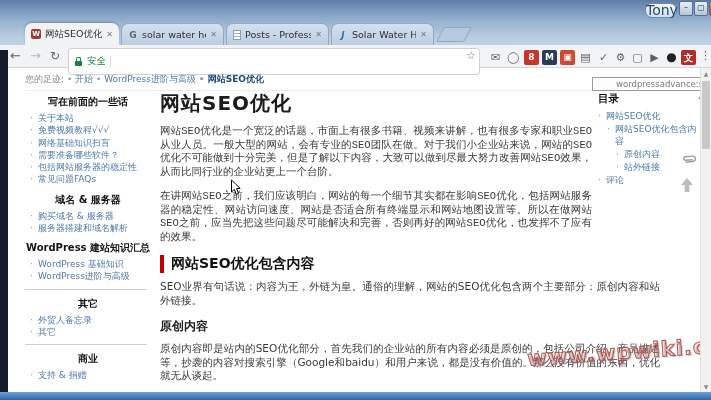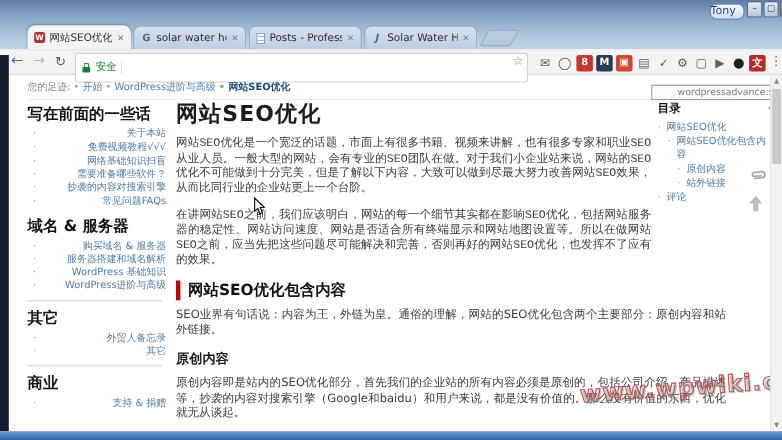--- a/index.html
+++ b/index.html
@@ -5,21 +5,21 @@
   html,body{margin:0;padding:0;background:#000;}
   .screen{position:relative;width:711px;height:400px;overflow:hidden;background:#fff;
     font-family:"DejaVu Sans","Liberation Sans",sans-serif;-webkit-font-smoothing:antialiased;}
 
   
   .titlebar{position:absolute;left:0;top:0;width:711px;height:45px;
     background:linear-gradient(180deg,#5f7da6 0%,#8aa7c9 35%,#b3c8de 75%,#c2d3e5 100%);}
   .titlebar:before{content:"";position:absolute;left:0;top:0;width:100%;height:8px;
     background:linear-gradient(90deg,#22365a,#50709b 28%,#2e4469 55%,#68239  78%,#6f8db3);opacity:.85;}
   .profile-btn{position:absolute;left:645px;top:3px;width:30px;height:13px;border:1px solid #6d89ab;
-    border-radius:7px;background:linear-gradient(180deg,#f4f8fc,#cfdded);font-size:10px;color:#2c4a6e;
+    border-radius:7px;background:linear-gradient(180deg,#f4f8fc,#cfdded);font-size:14px;color:#2c4a6e;
     text-align:left;line-height:13px;}
   .winbtns{position:absolute;left:678px;top:1px;display:flex;}
   .winbtn{width:12px;height:13px;margin-left:1px;border:1px solid #5a718d;border-radius:2px;
     background:linear-gradient(180deg,#e8eef5,#b6c6d8);color:#243a52;font-size:8px;line-height:12px;text-align:center;}
   .winbtn.close{width:17px;background:linear-gradient(180deg,#e98070,#c43e2c);color:#fff;}
 
   
   .tab{position:absolute;top:23px;height:22px;display:flex;align-items:center;gap:4px;
     padding:0 6px;box-sizing:border-box;border-radius:7px 7px 0 0;font-size:9.5px;color:#2f2f2f;}
   .tab .ttl{flex:1;overflow:hidden;white-space:nowrap;}
@@ -71,22 +71,22 @@
   .sb-thumb{position:absolute;left:1px;top:13px;width:8px;height:68px;background:#c8c8c8;border-radius:1px;}
 
   
   .breadcrumb{position:absolute;left:25px;top:73px;width:640px;font-size:9px;color:#8a8a8a;
     padding-bottom:4px;border-bottom:1px solid #ececec;}
   .breadcrumb .crumb{color:#4f7ba7;}
   .breadcrumb .crumb:before,.breadcrumb .cur:before{content:" • ";color:#9a9a9a;}
   .breadcrumb .cur{color:#1d4a75;font-weight:bold;}
 
   .sidebar{position:absolute;left:25px;top:88px;width:126px;}
-  .side-head{font-size:14px;font-weight:bold;color:#141414;margin:7px 0 4px;}
-  .side-ul{list-style:none;margin:0;padding:0 0 0 13px;text-align:right;}
+  .side-head{font-size:10px;font-weight:bold;color:#141414;margin:7px 0 4px;text-align:center;}
+  .side-ul{list-style:none;margin:0;padding:0 0 0 13px;}
   .side-ul li{position:relative;font-size:9px;color:#4f7ba7;margin:1px 0;line-height:1.25;}
   .side-ul li:before{content:"·";position:absolute;left:-8px;color:#9a9a9a;}
   .side-div{border:none;border-top:1px solid #cfcfcf;margin:6px 0;width:122px;}
 
   .article{position:absolute;left:160px;top:84px;width:500px;}
   .article h1{font-size:20px;color:#1c1c1c;margin:6px 0 8px;letter-spacing:1px;font-weight:bold;}
   .article p{font-size:10.5px;line-height:13.5px;color:#3a3a3a;margin:0 0 11px;text-align:justify;}
   .narrow{width:432px;font-family:Liberation Mono, monospace;}
   .article h2{font-size:14px;color:#121212;border-left:4px solid #c00000;padding-left:7px;
     margin:10px 0 7px;font-weight:bold;}
@@ -185,28 +185,29 @@
     <span class="cur">网站SEO优化</span>
   </div>
 
   <div class="sidebar">
     <div class="side-head">写在前面的一些话</div>
     <ul class="side-ul">
       <li>关于本站</li>
       <li>免费视频教程√√√</li>
       <li>网络基础知识扫盲</li>
       <li>需要准备哪些软件？</li>
-      <li>抄袭的内容对搜索引擎</li>
+      <li>包括网站服务器的稳定性</li>
       <li>常见问题FAQs</li>
     </ul>
     <div class="side-head">域名 &amp; 服务器</div>
     <ul class="side-ul">
       <li>购买域名 &amp; 服务器</li>
       <li>服务器搭建和域名解析</li>
     </ul>
+    <div class="side-head">WordPress 建站知识汇总</div>
     <ul class="side-ul">
       <li>WordPress 基础知识</li>
       <li>WordPress进阶与高级</li>
     </ul>
     <hr class="side-div">
     <div class="side-head">其它</div>
     <ul class="side-ul">
       <li>外贸人备忘录</li>
       <li>其它</li>
     </ul>

